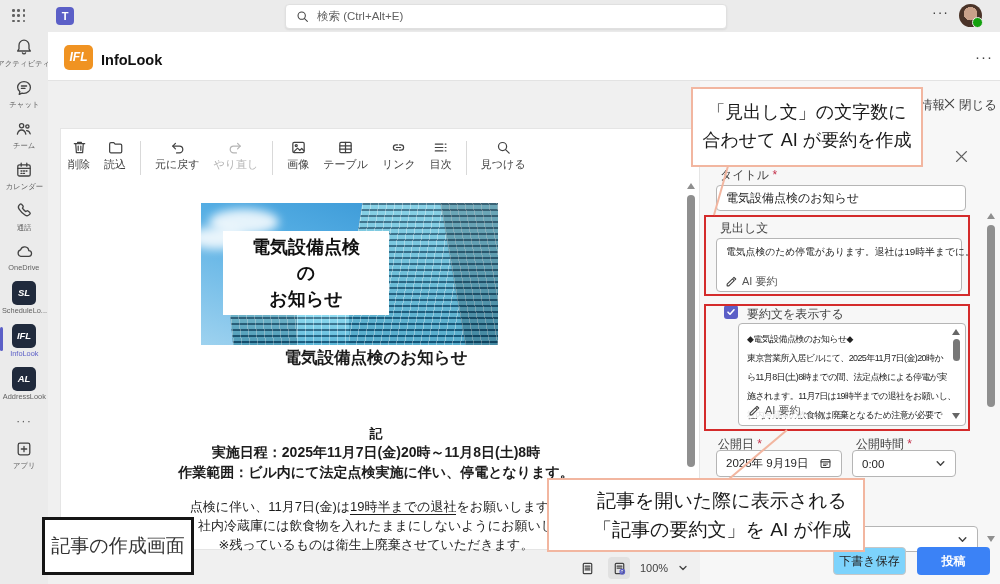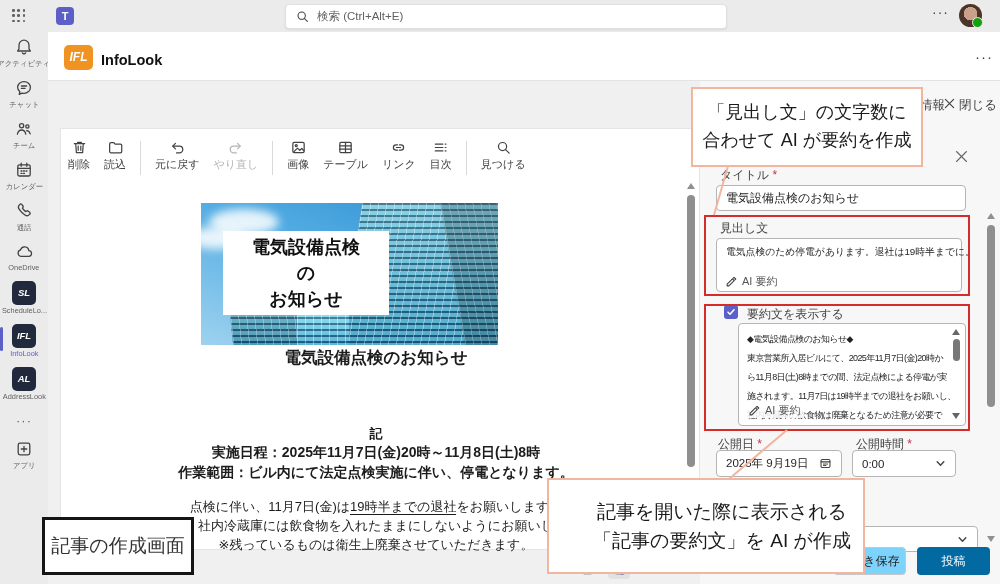--- a/index.html
+++ b/index.html
@@ -73,21 +73,21 @@
   .flabel{font-size:12px;color:#424242;}
   .req{color:#c4314b;}
   .input{background:#fff;border:1px solid #b5b5b5;border-radius:4px;box-sizing:border-box;
     display:flex;align-items:center;padding:0 9px;font-size:12px;color:#242424;}
   .tarea{background:#fff;border:1px solid #b5b5b5;border-radius:4px;box-sizing:border-box;position:absolute;}
   .aibtn{position:absolute;display:flex;align-items:center;gap:5px;font-size:11px;color:#555;}
   .redrect{border:2px solid #d42b2b;box-sizing:border-box;z-index:5;pointer-events:none;}
   .chk{width:14px;height:14px;background:#5b5fc7;border-radius:3px;display:flex;align-items:center;justify-content:center;}
   .btn{border-radius:4px;font-size:12px;display:flex;align-items:center;justify-content:center;box-sizing:border-box;}
   .btn.ghost{background:#7dd3fc;border:1px solid #c7c7c7;color:#242424;}
-  .btn.primary{background:#0369a1;color:#fff;}
+  .btn.primary{background:#3b82f6;color:#fff;font-weight:bold;}
   
   .callout-box{background:#fff;border:2px solid #f2b6a0;box-sizing:border-box;z-index:9;
     display:flex;flex-direction:column;justify-content:center;text-align:center;color:#1a1a1a;}
   .screenlabel{background:#fff;border:3px solid #151515;box-sizing:border-box;z-index:7;
     display:flex;align-items:center;justify-content:center;font-size:19px;color:#333;}
   svg.overlay{position:absolute;left:0;top:0;z-index:8;pointer-events:none;}
 </style>
 </head>
 <body>
 
@@ -397,20 +397,20 @@
 
   <svg class="overlay" width="1000" height="584" viewBox="0 0 1000 584">
     <line x1="728" y1="166" x2="714" y2="215" stroke="#f2b6a0" stroke-width="2"></line>
     <line x1="787" y1="430" x2="729" y2="479" stroke="#f2b6a0" stroke-width="2"></line>
   </svg>
 
   <div class="abs callout-box" style="left:691px;top:87px;width:232px;height:80px;font-size:18px;line-height:1.55;">
     <div>「見出し文」の文字数に</div>
     <div>合わせて AI が要約を作成</div>
   </div>
-  <div class="abs callout-box" style="left:547px;top:478px;width:318px;height:96px;font-size:19px;line-height:1.55;padding-left:32px;">
+  <div class="abs callout-box" style="left:547px;top:478px;width:318px;height:74px;font-size:19px;line-height:1.55;padding-left:32px;">
     <div>記事を開いた際に表示される</div>
     <div>「記事の要約文」を AI が作成</div>
   </div>
 
   <div class="abs screenlabel" style="left:42px;top:517px;width:152px;height:58px;">記事の作成画面</div>
 
 </div>
 
 </body></html>

